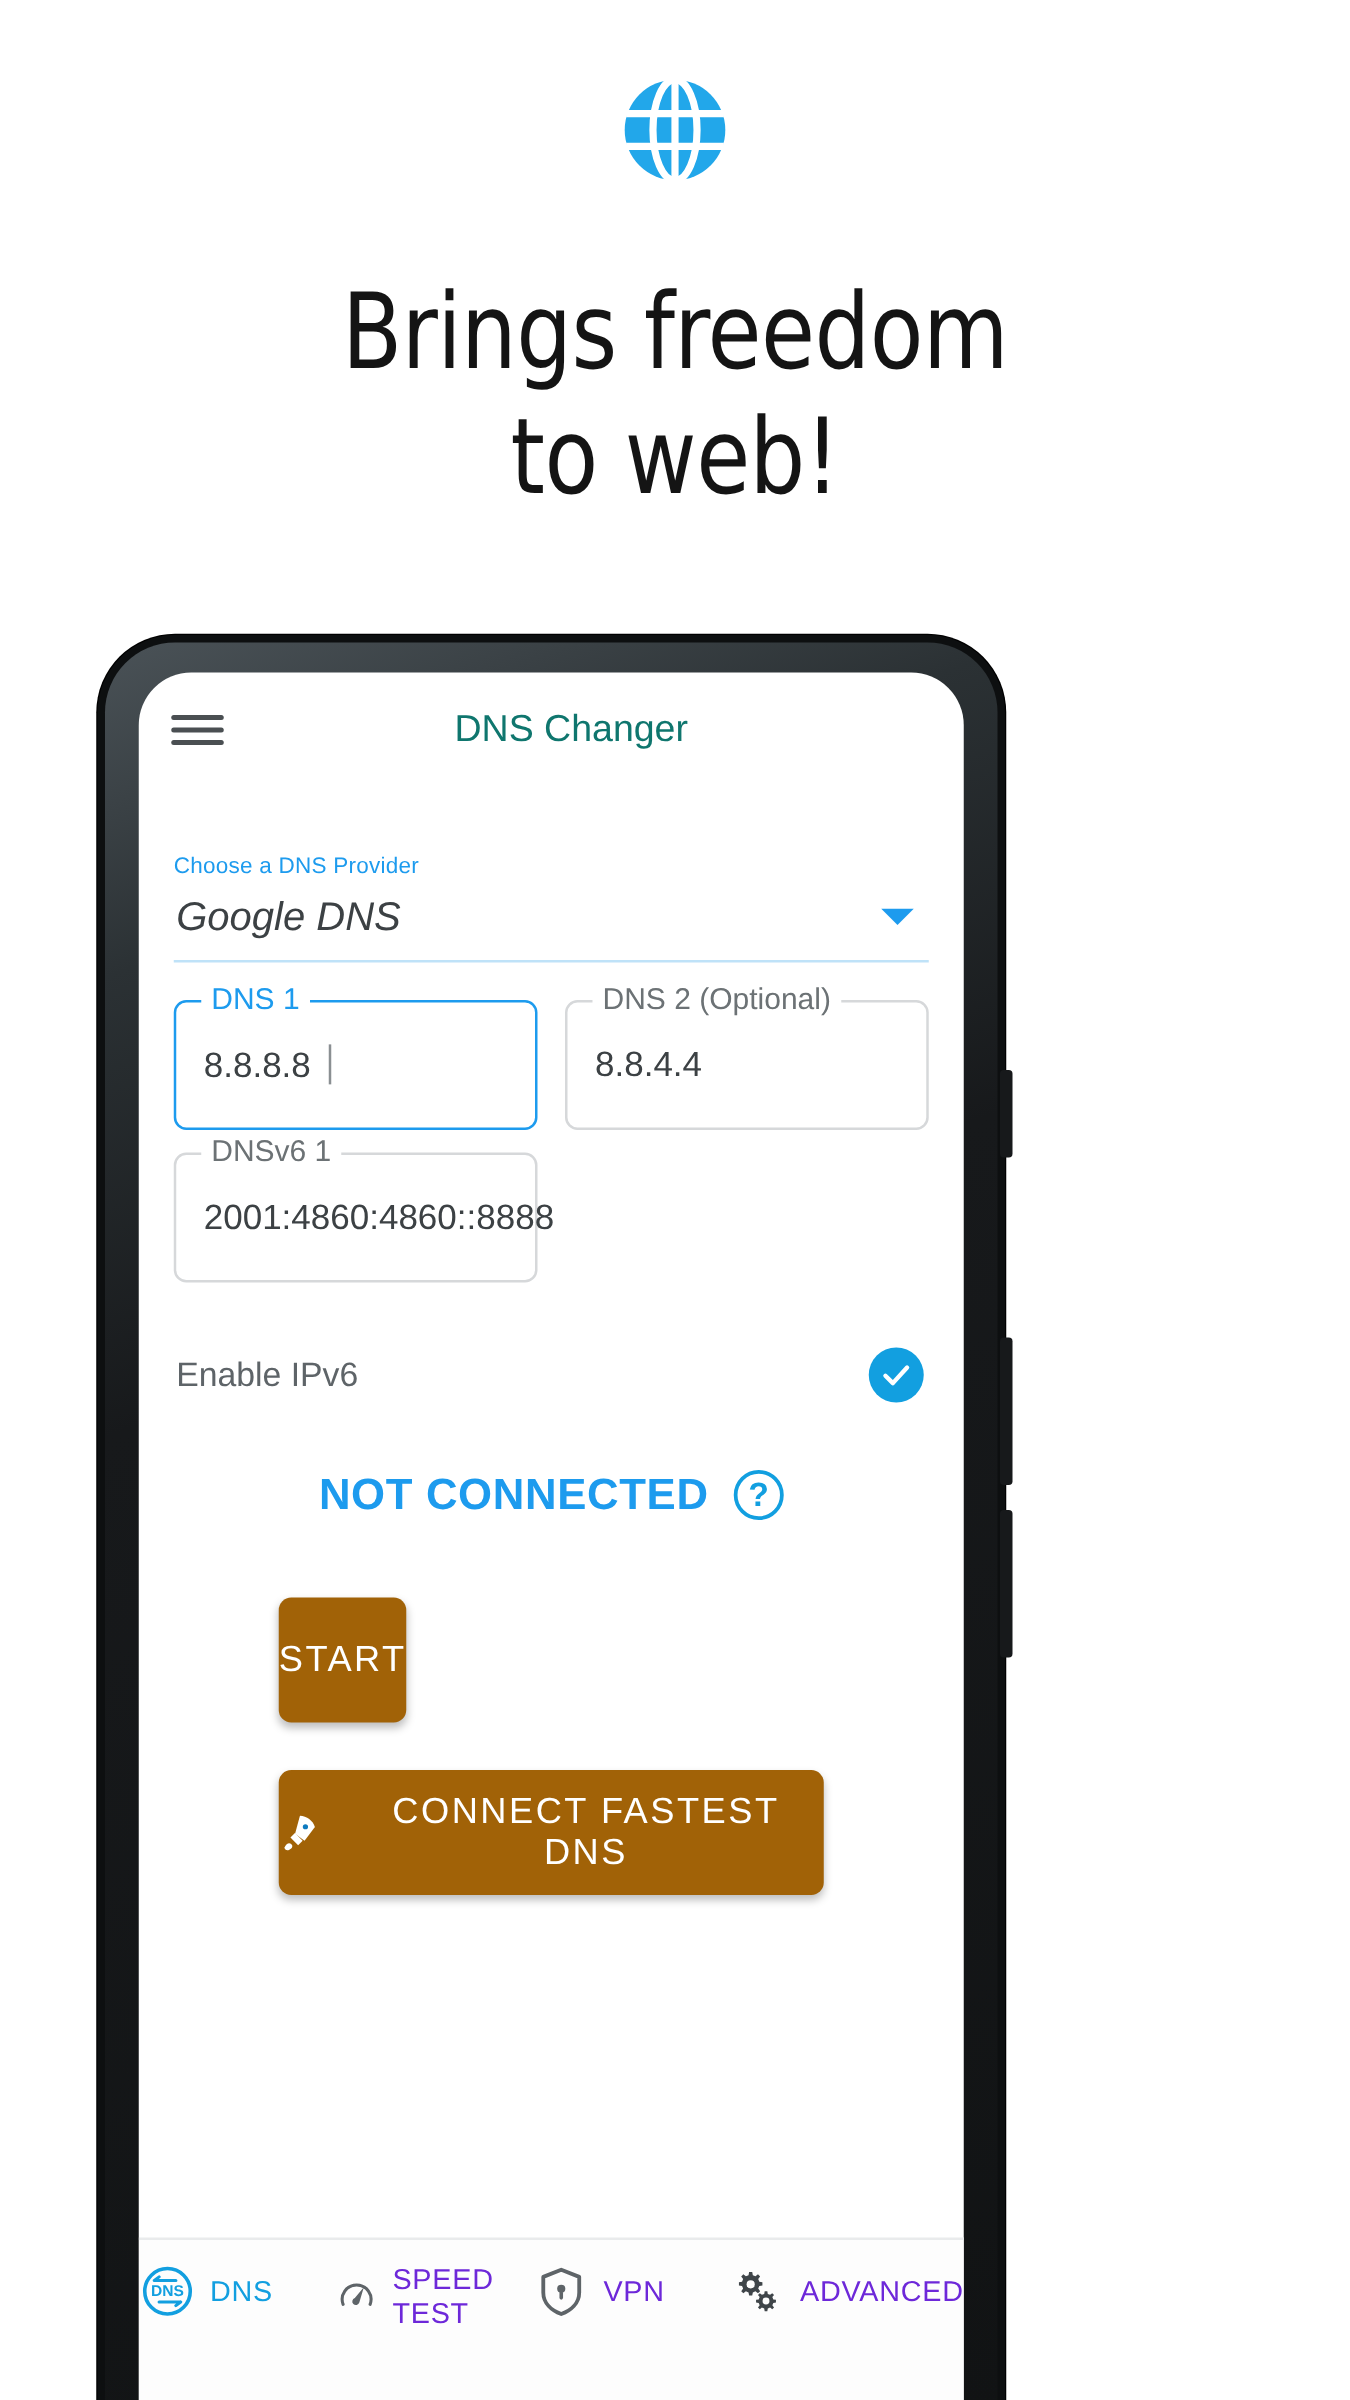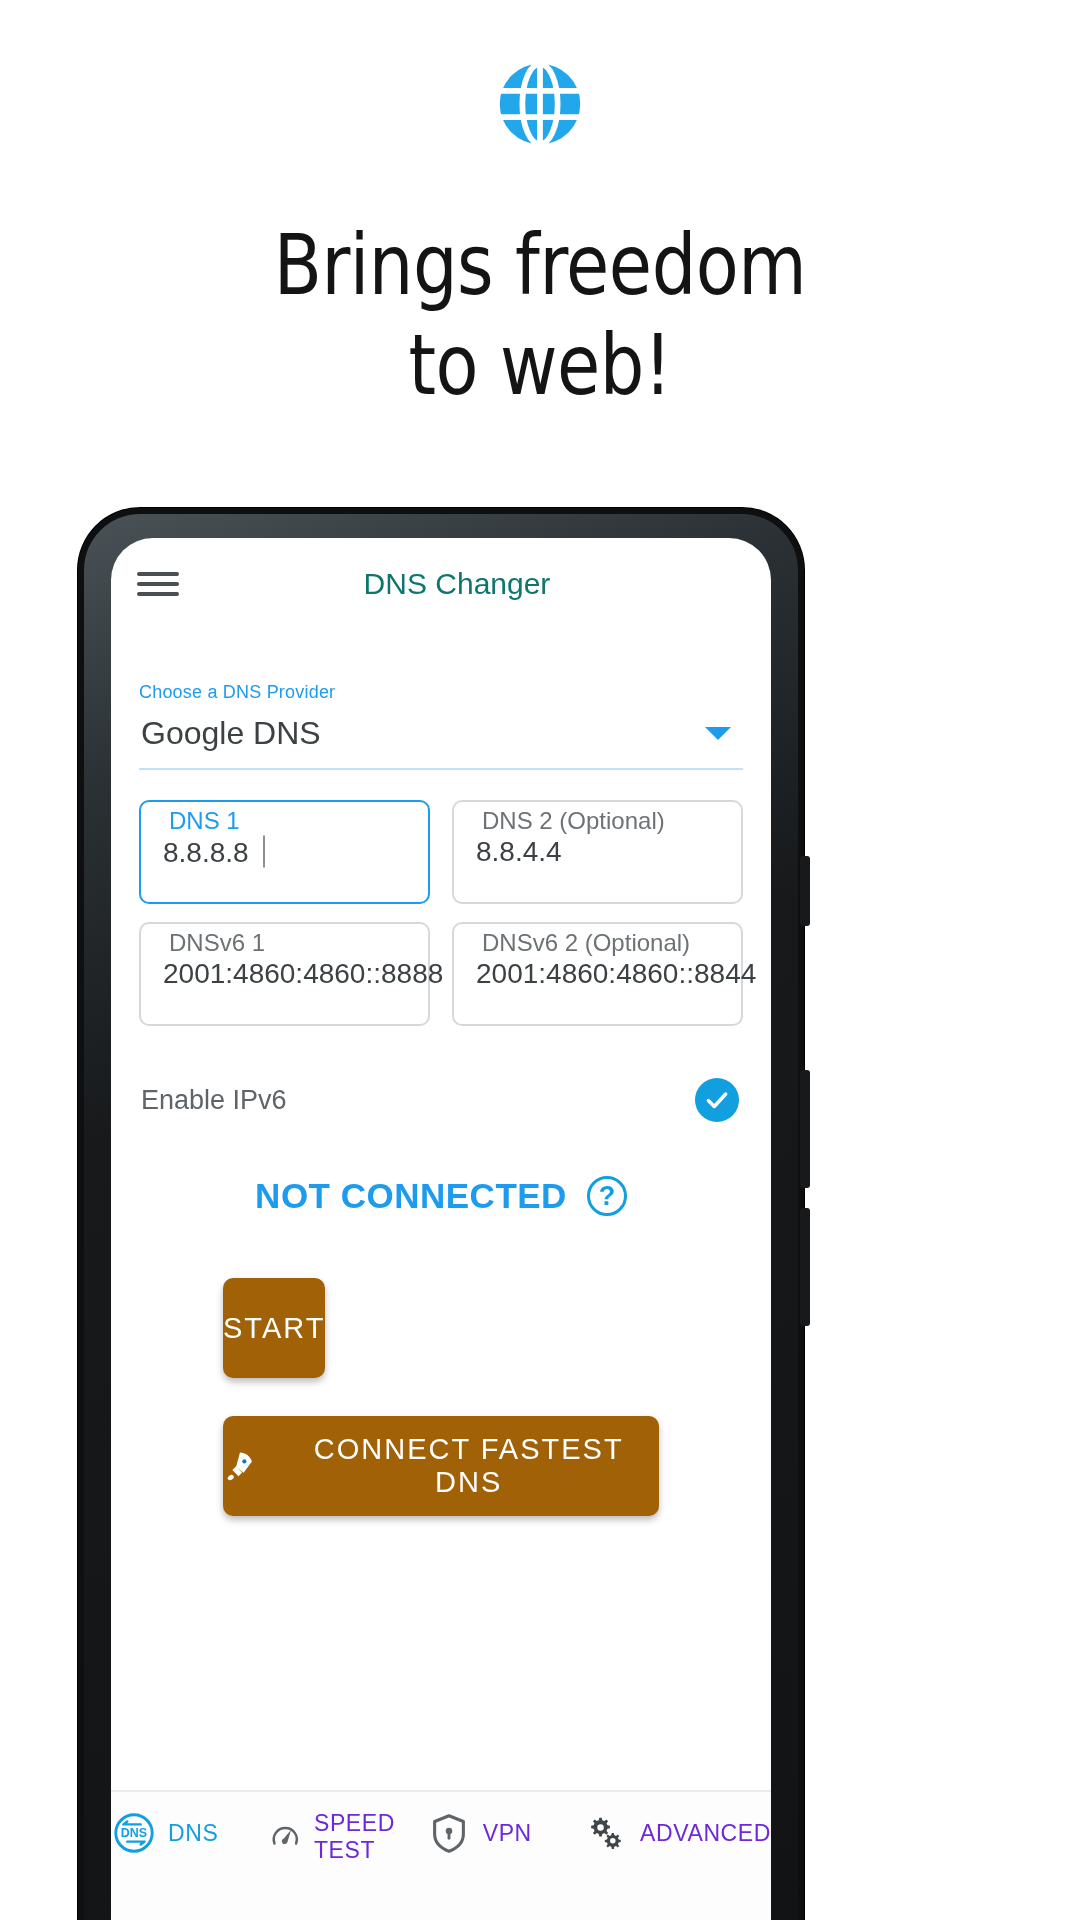--- a/index.html
+++ b/index.html
@@ -87,21 +87,21 @@
     margin-top:52px;
     font-size:18px; color:#1d9bee; letter-spacing:0.2px;
   }
   .dropdown{
     position:relative;
     display:flex; align-items:center; justify-content:space-between;
     padding:12px 4px 16px 2px;
     border-bottom:2px solid #bfe2f8;
     cursor:pointer;
   }
-  .dropdown-value{ font-size:32px; color:#3c4144; }
+  .dropdown-value{ font-size:32px; color:#3c4144;font-style:italic; }
   .caret{
     width:0;height:0;
     border-left:13px solid transparent;
     border-right:13px solid transparent;
     border-top:13px solid #1d9bee;
     margin-right:8px;
   }
 
   
   .grid{
@@ -110,21 +110,21 @@
   }
   .tf{ position:relative; height:104px; }
   .tf-box{
     position:absolute; inset:0;
     border:2px solid #d6d8da; border-radius:10px;
   }
   .tf.focused .tf-box{ border-color:#1d9bee; }
   .tf-legend{
     position:absolute; top:-14px; left:22px;
     padding:0 8px; background:#fff;
-    font-size:24px; color:#6c7275; white-space:nowrap;margin-top:21px;
+    font-size:24px; color:#6c7275; white-space:nowrap;
   }
   .tf.focused .tf-legend{ color:#1d9bee; }
   .tf-value{
     position:absolute; left:24px; top:50%; transform:translateY(-50%);
     font-size:28px; color:#3c4144; white-space:nowrap;
   }
   .caret-bar{
     display:inline-block; width:2px; height:32px;
     background:#8a8f92; vertical-align:-6px; margin-left:14px;
   }
@@ -246,25 +246,20 @@
             <div class="tf-legend">DNS 2 (Optional)</div>
             <div class="tf-value">8.8.4.4</div>
           </div>
 
           <div class="tf">
             <div class="tf-box"></div>
             <div class="tf-legend">DNSv6 1</div>
             <div class="tf-value">2001:4860:4860::8888</div>
           </div>
 
-          <div class="tf">
-            <div class="tf-box"></div>
-            <div class="tf-legend">DNSv6 2 (Optional)</div>
-            <div class="tf-value">2001:4860:4860::8844</div>
-          </div>
 
         </div>
 
         <div class="switch-row">
           <span class="switch-label">Enable IPv6</span>
           <span class="check-circle">
             <svg width="26" height="26" viewBox="0 0 24 24">
               <path d="M4 12.5 L9.5 18 L20 6.5" fill="none" stroke="#fff" stroke-width="3.2" stroke-linecap="round" stroke-linejoin="round"></path>
             </svg>
           </span>

